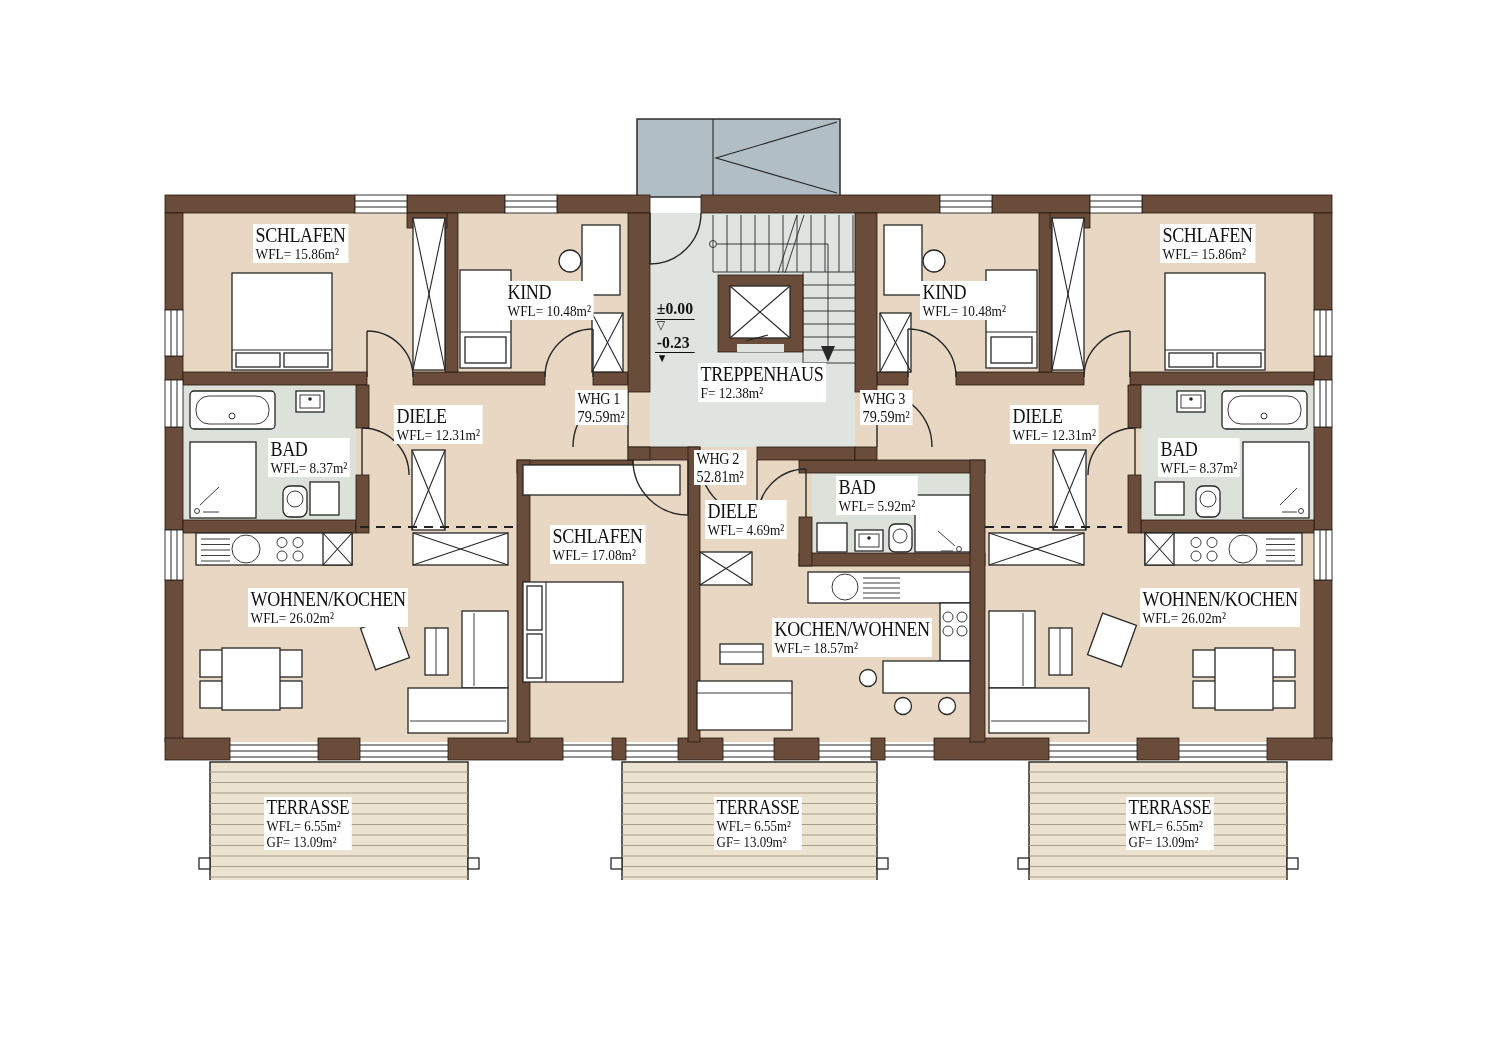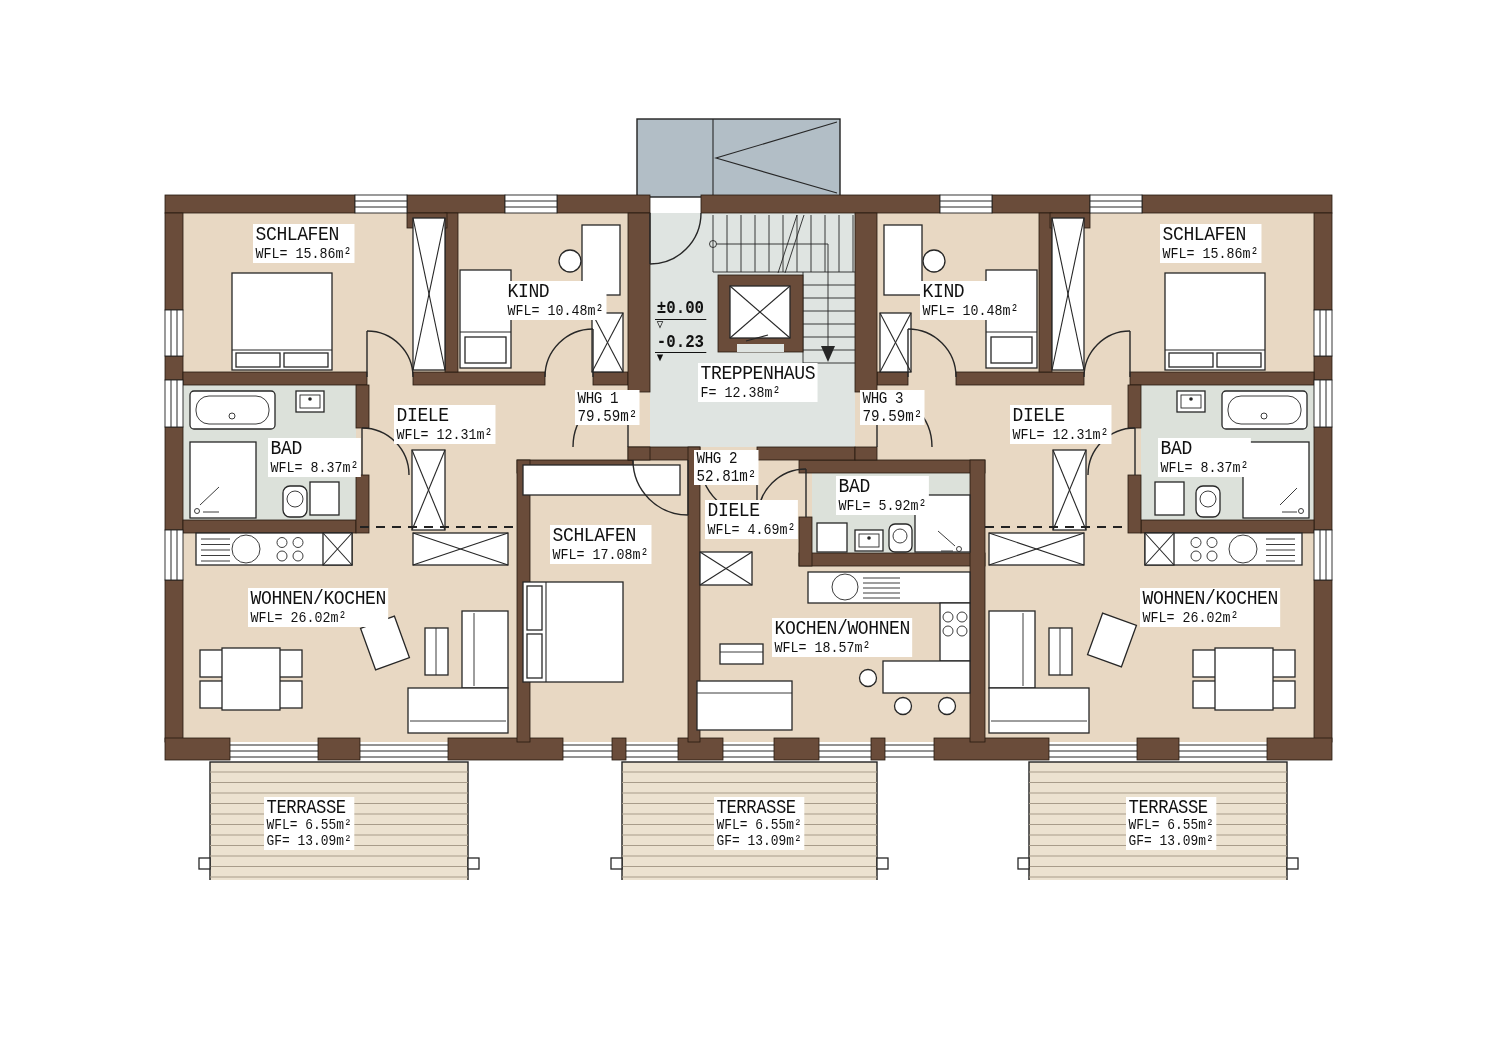--- a/index.html
+++ b/index.html
@@ -1,21 +1,21 @@
 <!DOCTYPE html>
 <html style="--wall: #6a4c3a; --floor: #e8d8c3; --bath: #dce1da; --stair: #dfe4e1; --canopy: #b2bec6; --terrace: #ece2d0; --terrace-line: #a89c8a;"><head>
 <meta charset="utf-8">
 <style>
   :root{
     --wall:#6a4c3a; --floor:#e8d8c3; --bath:#dce1da; --stair:#dfe4e1;
     --canopy:#b2bec6; --terrace:#ece2d0; --terrace-line:#a89c8a; --ink:#272727;
   }
   html,body{margin:0;padding:0;background:#fff;}
   #plan{position:relative;width:1497px;height:880px;background:#fff;overflow:hidden;
-        font-family:Liberation Mono, monospace;border-radius:9px;}
+        font-family:Liberation Serif, serif;border-radius:9px;}
   #plan svg{position:absolute;left:0;top:0;}
   .wall{fill:var(--wall);stroke:#261a10;stroke-width:.8;}
   .floor{fill:var(--floor);}
   .bath{fill:var(--bath);}
   .stairfill{fill:var(--stair);}
   .furn{fill:#fff;stroke:var(--ink);stroke-width:1.3;}
   .ln{stroke:var(--ink);stroke-width:1.1;fill:none;}
   .thin{stroke:var(--ink);stroke-width:.9;fill:none;}
   .door{stroke:var(--ink);stroke-width:1.4;fill:none;}
   .glz{stroke:var(--ink);stroke-width:1;fill:none;}

